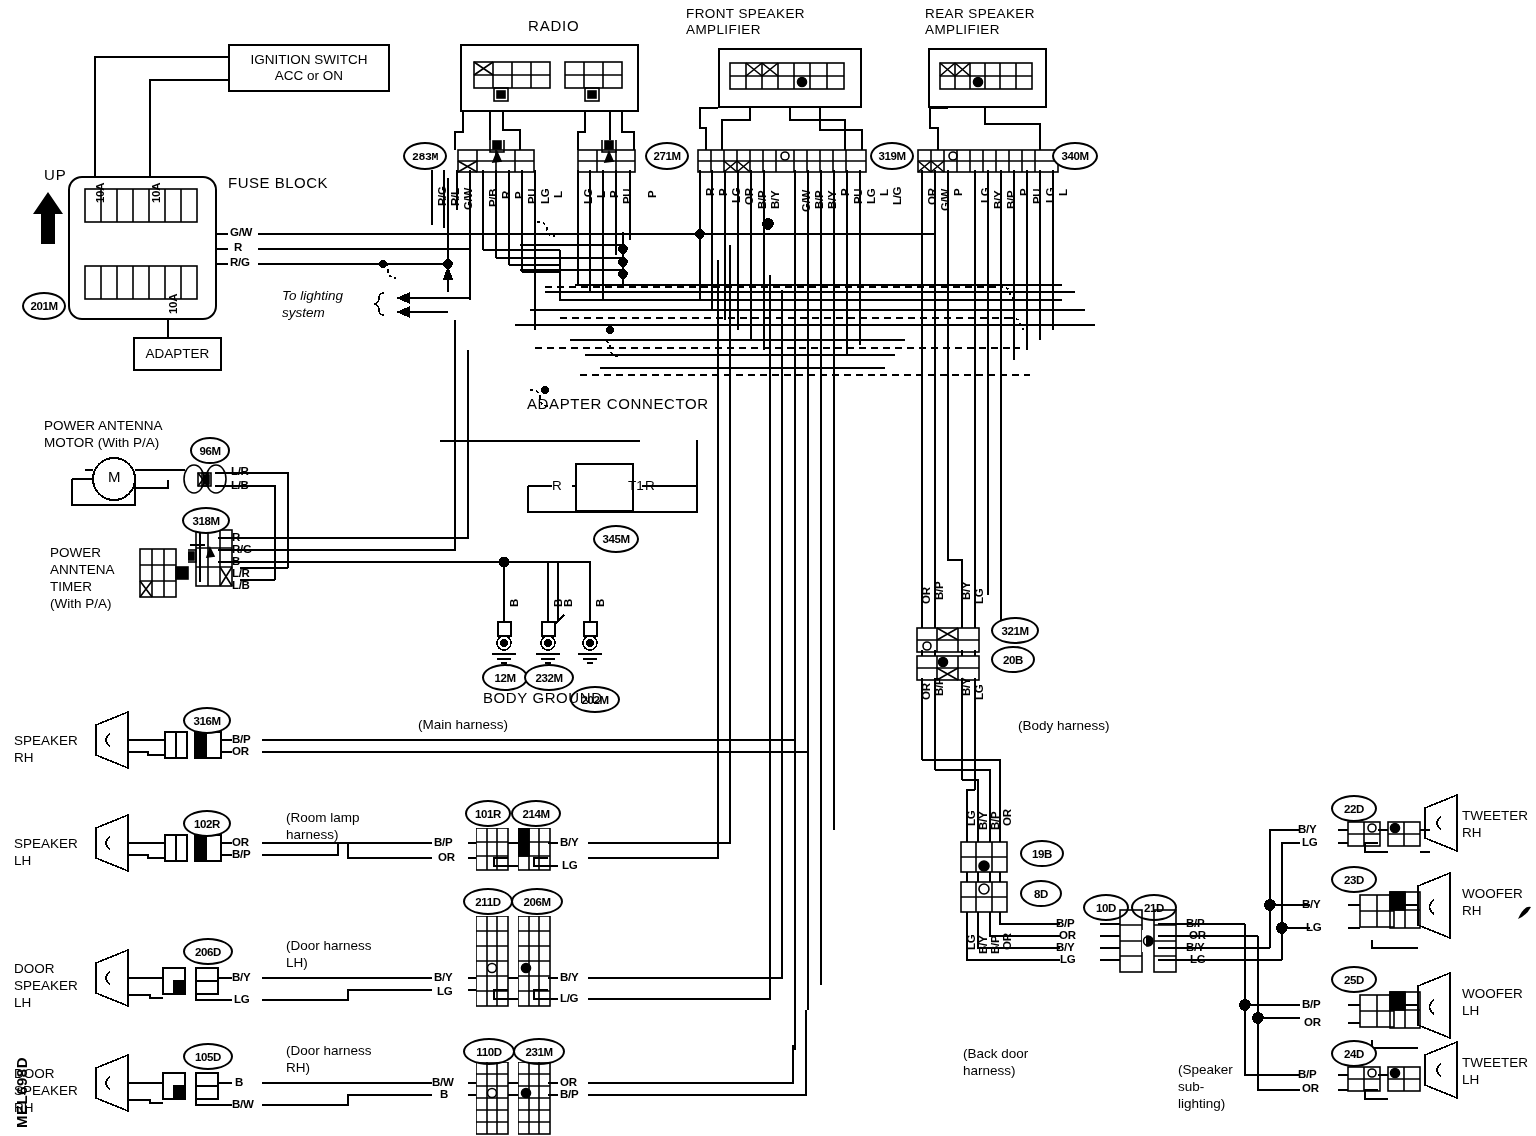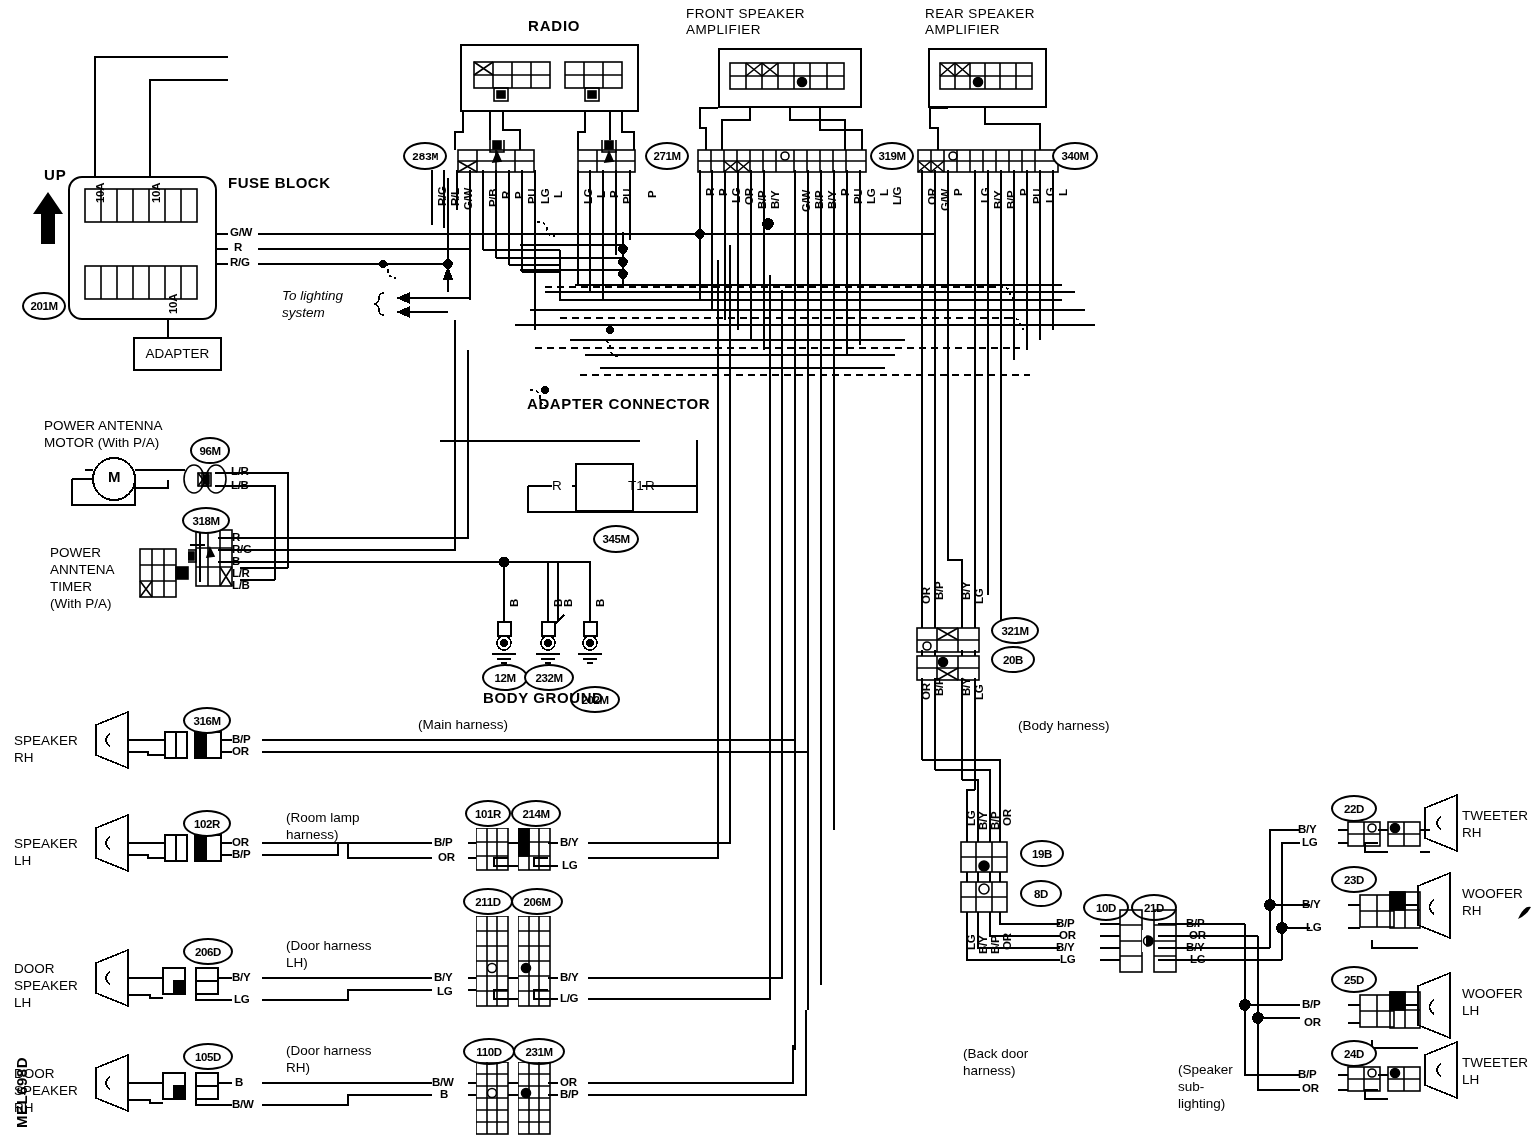--- a/index.html
+++ b/index.html
@@ -1,21 +1,21 @@
 <!DOCTYPE html>
 <html><head>
 <meta charset="utf-8">
 <style>
   html,body{margin:0;padding:0;background:#fff;}
   body{font-family:"Liberation Sans", sans-serif;}
   #sheet{position:relative;width:1536px;height:1136px;background:#fff;overflow:hidden;}
   #sheet svg{position:absolute;left:0;top:0;}
   .lbl{position:absolute;font-family:"Liberation Sans",sans-serif;color:#000;white-space:pre;line-height:1.12;}
   .t13{font-size:13.5px;}
-  .t14{font-size:15px;font-weight:bold;}
+  .t14{font-size:15px;}
   .wl{font-size:11.5px;font-weight:bold;letter-spacing:-0.3px;}
   .rot{transform:rotate(-90deg);transform-origin:0 0;}
   .cid{position:absolute;border:2px solid #000;border-radius:50%;
        font-size:11.5px;font-weight:bold;text-align:center;color:#000;
        background:#fff;display:flex;align-items:center;justify-content:center;
        letter-spacing:-0.4px;}
   .box{position:absolute;border:2px solid #000;background:#fff;}
   .boxl{position:absolute;border:2px solid #000;background:#fff;
         display:flex;align-items:center;justify-content:center;text-align:center;
         font-size:13.5px;line-height:1.15;}
@@ -389,20 +389,24 @@
     <path d="M 1418 986 L 1450 973 L 1450 1038 L 1418 1025 Z"></path>
     <path d="M 1450 995 L 1450 1028"></path>
     <path d="M 1434 1000 q -9 7 0 14"></path>
     <path d="M 1425 1055 L 1457 1042 L 1457 1098 L 1425 1085 Z"></path>
     <path d="M 1457 1060 L 1457 1090"></path>
     <path d="M 1441 1064 q -8 6 0 12"></path>
 
   </g>
 </svg>
 
+<div class="boxl" style="left:228px;top:44px;width:158px;height:44px;">
+  <span style="white-space:pre-line;">IGNITION SWITCH
+ACC  or  ON</span>
+</div>
 
 <div class="box" style="left:68px;top:176px;width:145px;height:140px;border-radius:14px;"></div>
 <svg width="145" height="140" style="left:68px;top:176px;">
   <g stroke="#000" stroke-width="1.6" fill="none">
     <rect x="17" y="13" width="112" height="33"></rect>
     <path d="M 33 13 L 33 46 M 49 13 L 49 46 M 65 13 L 65 46 M 81 13 L 81 46 M 97 13 L 97 46 M 113 13 L 113 46"></path>
     <rect x="17" y="90" width="112" height="33"></rect>
     <path d="M 33 90 L 33 123 M 49 90 L 49 123 M 65 90 L 65 123 M 81 90 L 81 123 M 97 90 L 97 123 M 113 90 L 113 123"></path>
   </g>
 </svg>

